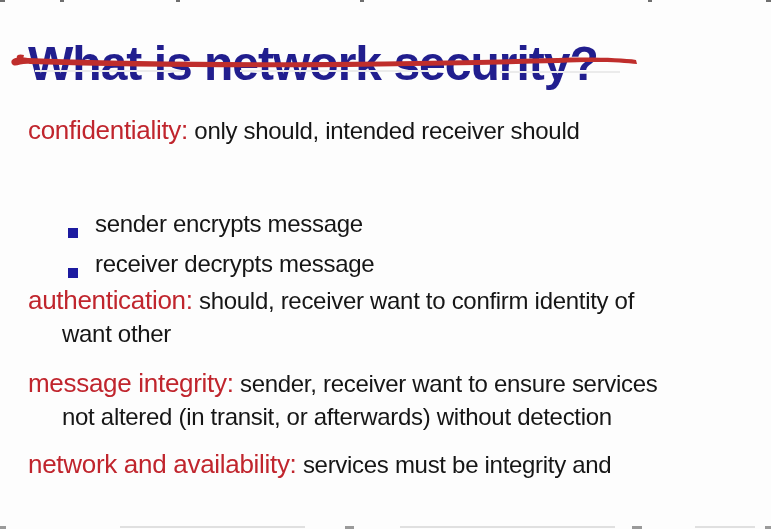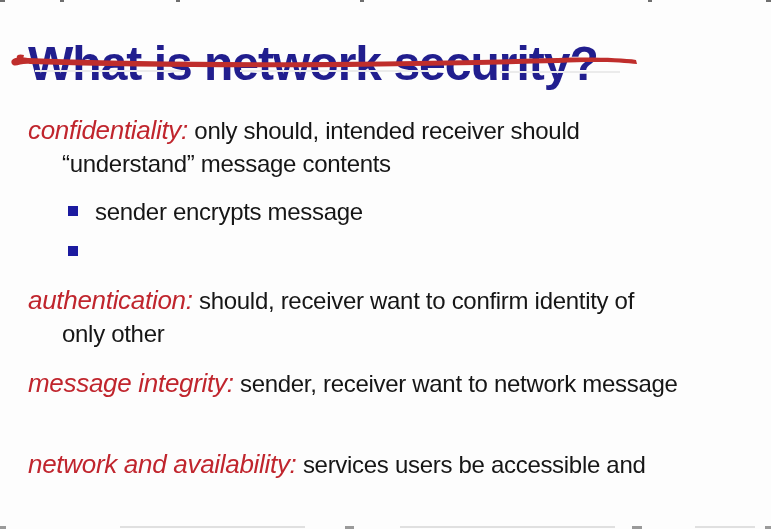--- a/index.html
+++ b/index.html
@@ -30,34 +30,33 @@
     left:0;width:760px;
     margin:0;
     padding-left:62px;
     text-indent:-34px;
     font-size:24px;
     line-height:33px;
     letter-spacing:-0.3px;
   }
   .para .term{
     font-size:26px;
-    font-style:italic;
     color:var(--c-term,#c0252d);
   }
   .p-conf{top:114px;}
   .p-auth{top:284px;}
   .p-msg{top:367px;}
   .p-acc{top:448px;}
   .bullets{
     position:absolute;
     top:198px;left:68px;
   }
   .bullet-row{
     display:flex;
-    align-items:flex-start;
+    align-items:flex-end;
     height:40px;
     font-size:24px;
     letter-spacing:-0.3px;
   }
   .sq{
     width:10px;height:10px;
     margin:8px 17px 0 0;
     background:var(--c-bullet,#1c1ba0);
     flex:0 0 auto;
   }
@@ -76,47 +75,48 @@
   <h1 class="title">What is network security?</h1>
 
   <svg class="underline" viewBox="0 0 640 22" preserveAspectRatio="none" aria-hidden="true">
     <path fill="#bf2e2c" d="M10 13 C7 8 15 5 26 7 C180 13 360 12 556 7 C590 6 620 7 634 9 L635 13 C620 11 590 10 556 12 C360 17 180 18 28 13 C18 12 13 17 10 13 Z"></path>
     <path fill="#bf2e2c" d="M18 10 C12 6 15 2 22 4 L21 8 Z"></path>
   </svg>
 
   <p class="para p-conf">
     <span class="term">confidentiality:</span>
     <span>only should, intended receiver should</span><br>
-    <span>“understand” message contents</span>
   </p>
 
   <div class="bullets">
     <div class="bullet-row">
       <span class="sq"></span>
       <span>sender encrypts message</span>
     </div>
     <div class="bullet-row">
       <span class="sq"></span>
+      <span>receiver decrypts message</span>
     </div>
   </div>
 
   <p class="para p-auth">
     <span class="term">authentication:</span>
     <span>should, receiver want to confirm identity of</span><br>
-    <span>only other</span>
+    <span>want other</span>
   </p>
 
   <p class="para p-msg">
     <span class="term">message integrity:</span>
-    <span>sender, receiver want to network message</span><br>
+    <span>sender, receiver want to ensure services</span><br>
+    <span>not altered (in transit, or afterwards) without detection</span>
   </p>
 
   <p class="para p-acc">
     <span class="term">network and availability:</span>
-    <span>services users be accessible and</span><br>
+    <span>services must be integrity and</span><br>
   </p>
 
   <div class="art light" style="top:70px;left:35px;width:150px;"></div>
   <div class="art light" style="top:70px;left:240px;width:190px;"></div>
   <div class="art light" style="top:71px;left:500px;width:120px;"></div>
   <div class="art tick-top" style="left:0;width:5px;"></div>
   <div class="art tick-top" style="left:60px;width:4px;"></div>
   <div class="art tick-top" style="left:176px;width:4px;"></div>
   <div class="art tick-top" style="left:360px;width:4px;"></div>
   <div class="art tick-top" style="left:648px;width:4px;"></div>

